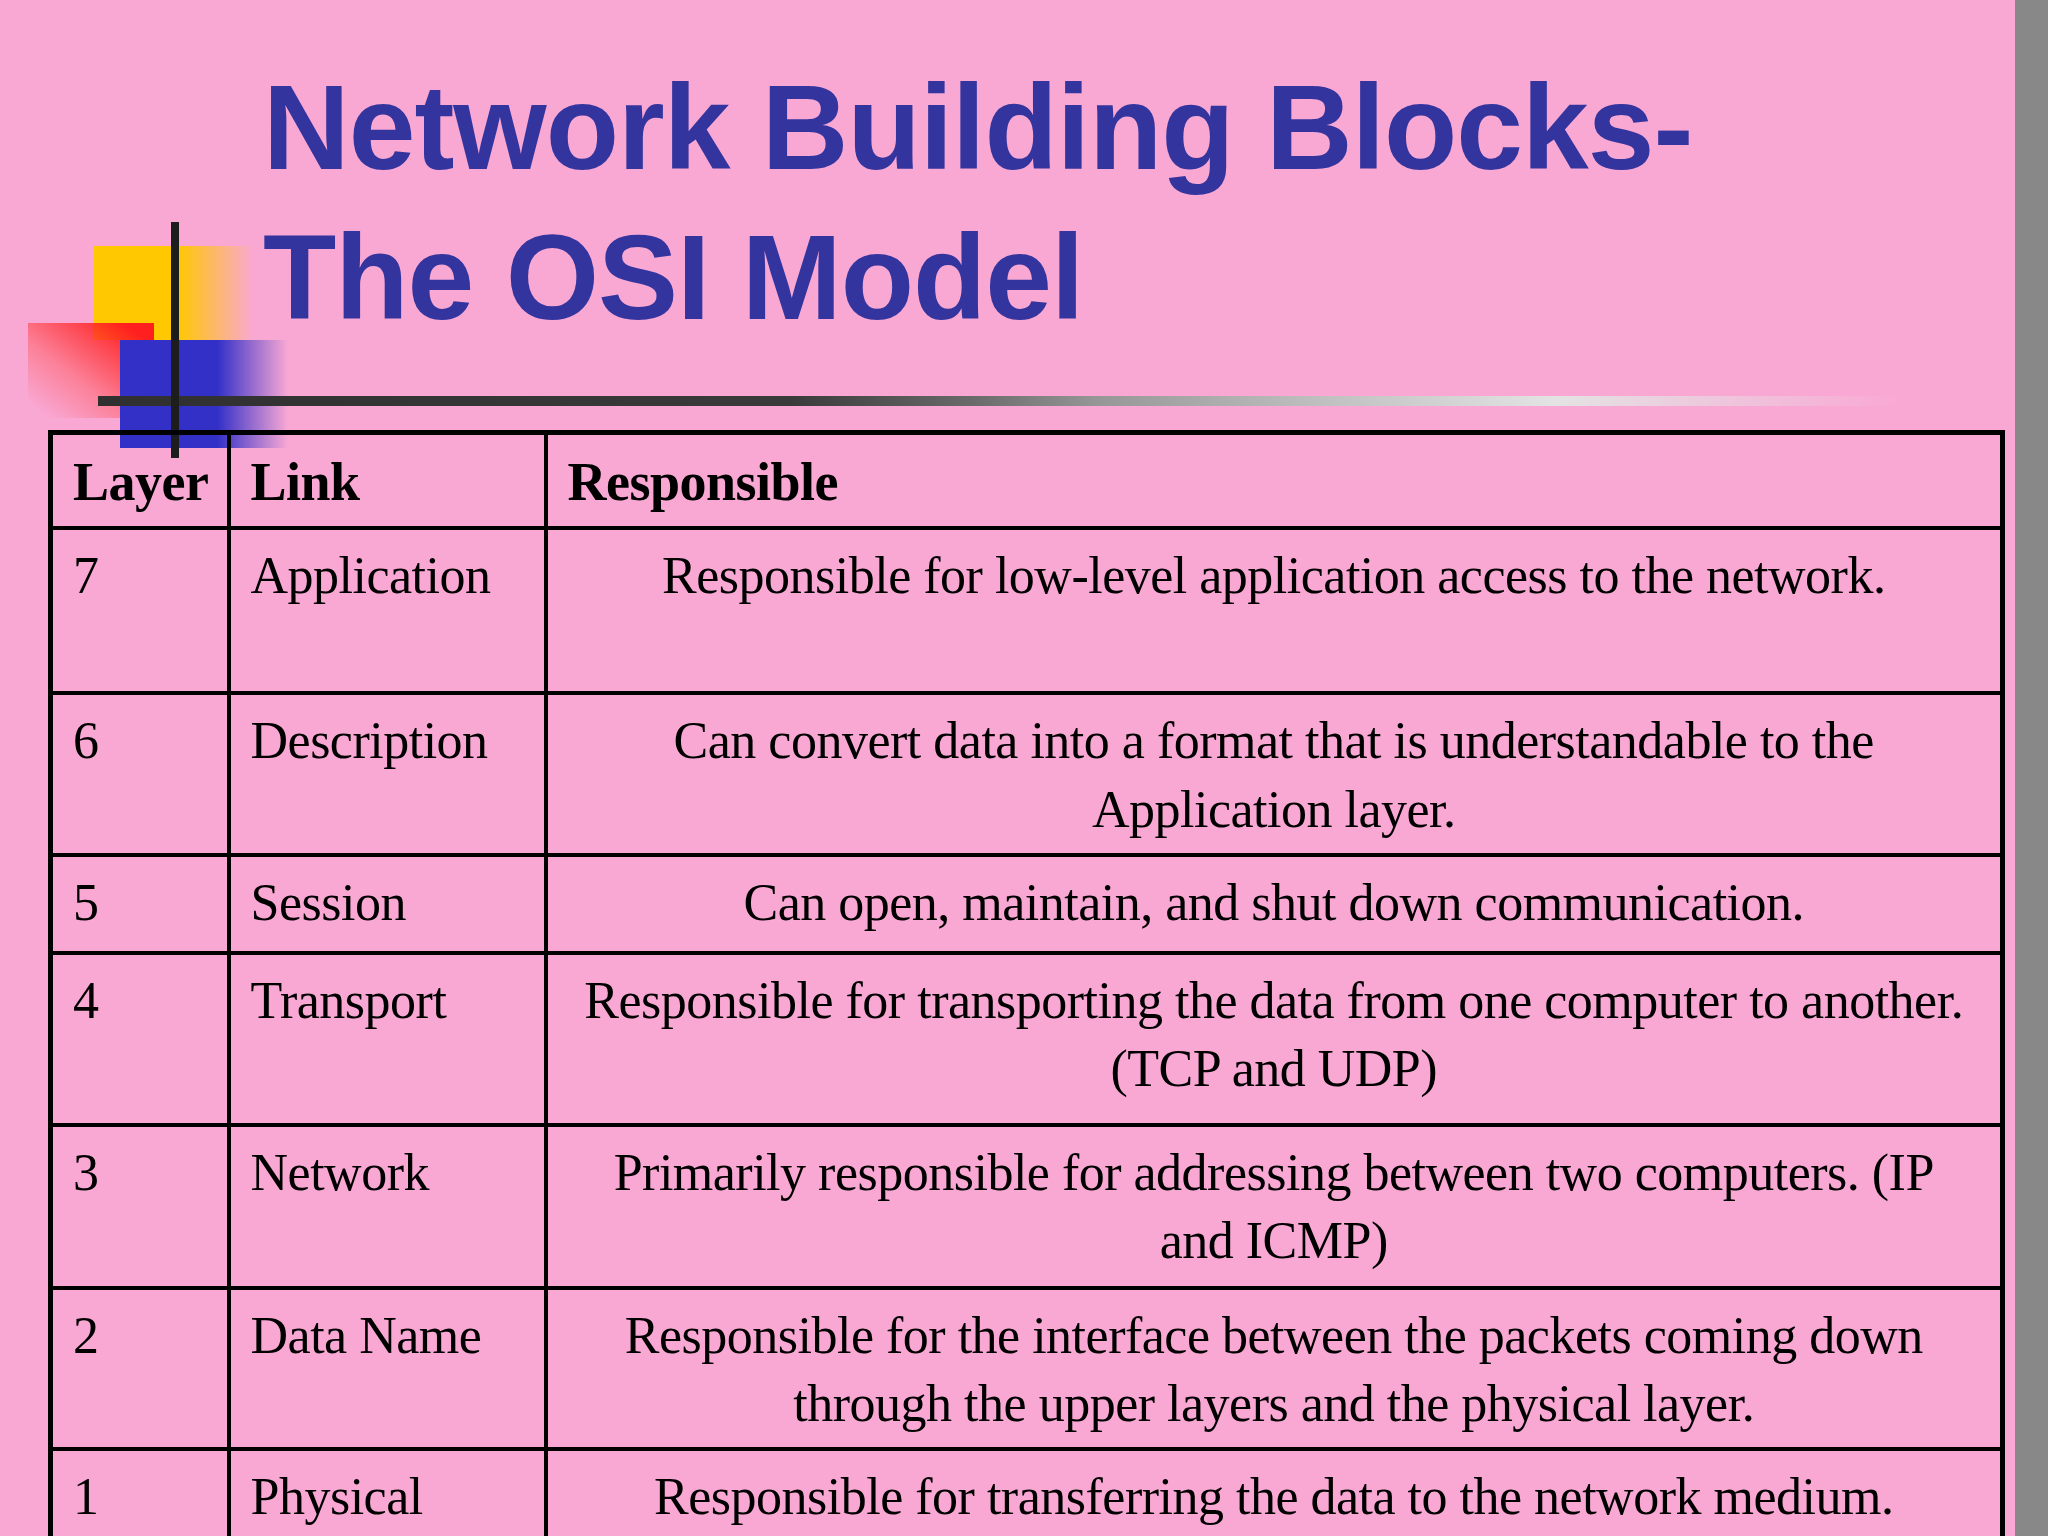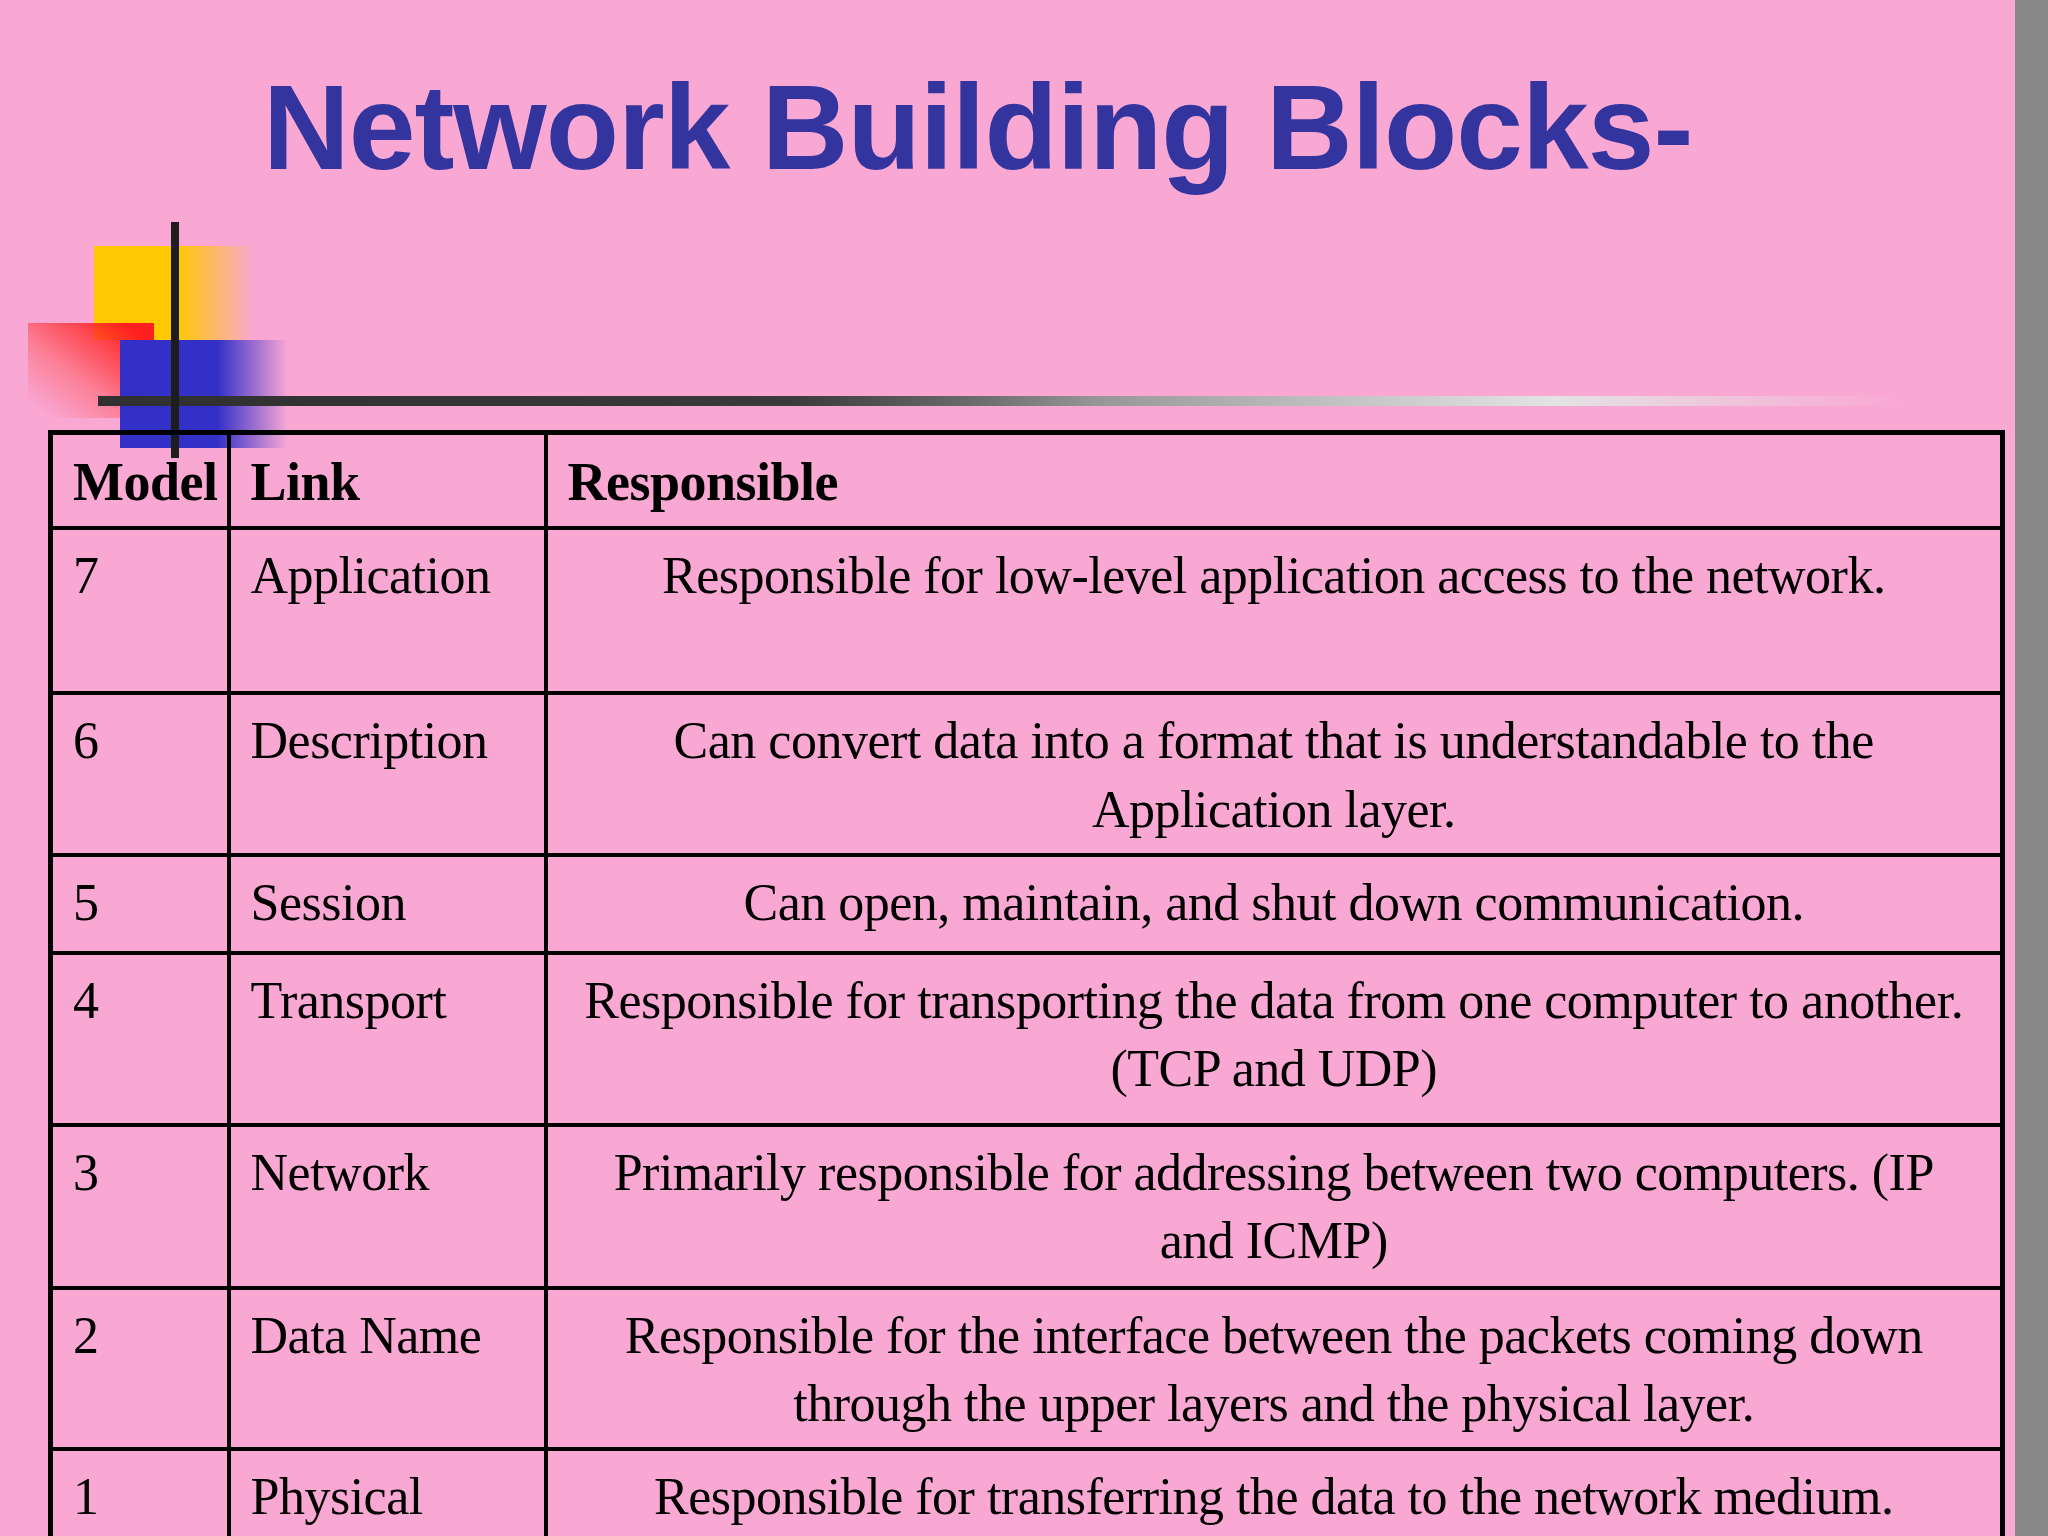--- a/index.html
+++ b/index.html
@@ -104,31 +104,32 @@
 <div class="slide">
 
   <div class="deco deco-yellow"></div>
   <div class="deco deco-red"></div>
   <div class="deco deco-blue"></div>
   <div class="deco deco-hbar"></div>
   <div class="deco deco-vline"></div>
 
   <h1 class="title" style="margin:0;">
     <span class="line">Network Building Blocks-</span>
+    <span class="line">The OSI Model</span>
   </h1>
 
   <table class="osi-table">
     <colgroup>
       <col style="width:178px">
       <col style="width:317px">
       <col>
     </colgroup>
     <tbody>
         <tr class="rh">
-      <th>Model</th>
+      <th>Layer</th>
       <th>Link</th>
       <th>Responsible</th>
     </tr>
     <tr class="r7">
       <td>7</td>
       <td>Application</td>
       <td class="desc">Responsible for low-level application access to the network.</td>
     </tr>
     <tr class="r6">
       <td>6</td>

